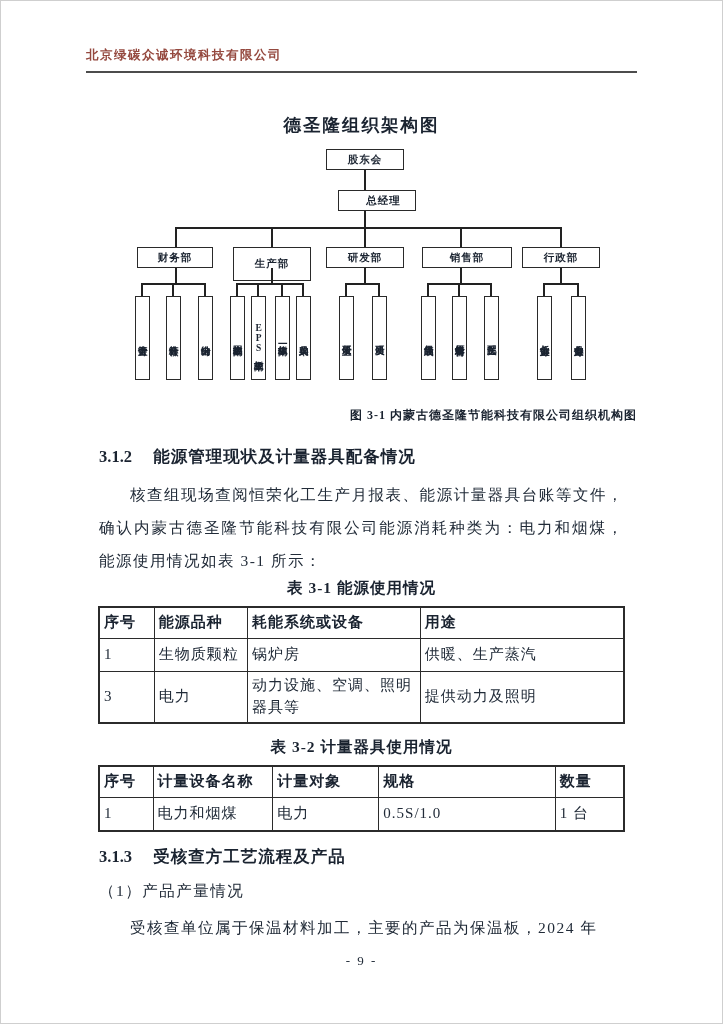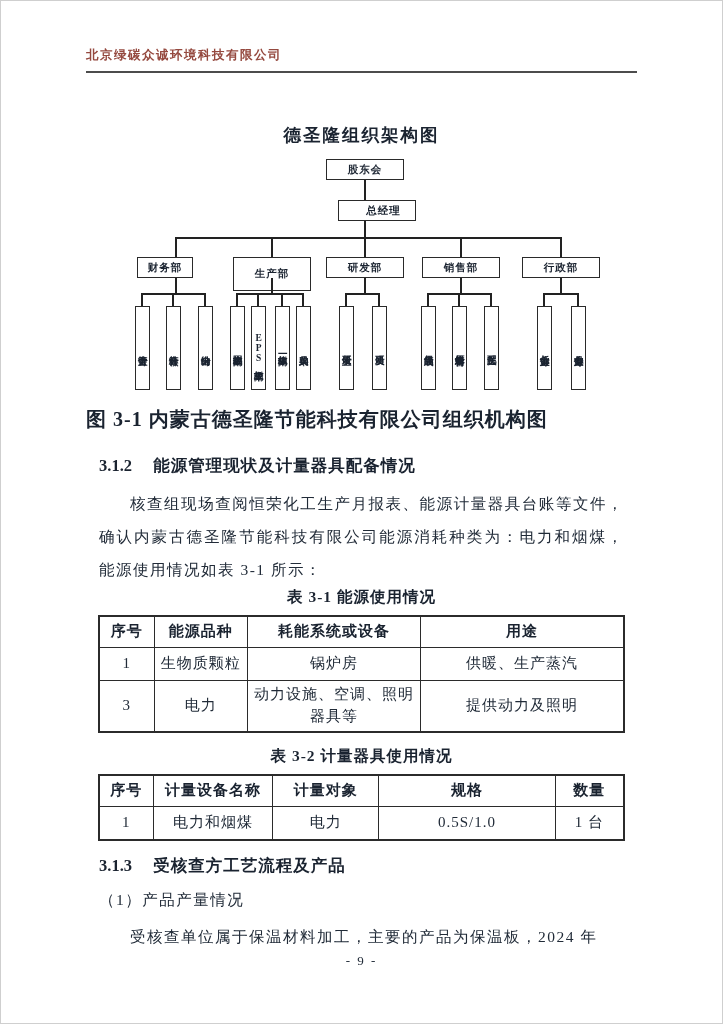--- a/index.html
+++ b/index.html
@@ -12,43 +12,43 @@
     color:#212b38;
   }
   
   .hdr{display:flex;justify-content:space-between;align-items:flex-end;
        border-bottom:2px solid #4c4c4c;padding-bottom:7px;}
   .hdr .company{font-size:12.5px;letter-spacing:1.5px;color:#95493f;font-weight:bold;}
   .hdr .arch{font-size:12.5px;}
   .hdr .arch .lbl{color:#95493f;letter-spacing:1px;font-weight:bold;margin-right:10px;}
   .hdr .arch .no{color:#3c4458;font-weight:bold;letter-spacing:.5px;}
   
-  .org-title{margin-top:50px;text-align:center;font-size:17.5px;font-weight:bold;
+  .org-title{margin-top:40px;text-align:center;font-size:17.5px;font-weight:bold;
              letter-spacing:2px;color:#1a2330;}
   .orgchart{position:relative;height:238px;margin-top:10px;}
   .obox{position:absolute;border:1.6px solid #2a2a2a;background:#fff;
         display:flex;align-items:center;justify-content:center;box-sizing:border-box;}
   .obox span{font-size:10.5px;font-weight:bold;color:#1a2330;letter-spacing:1px;white-space:nowrap;}
   .vbox span{writing-mode:vertical-rl;text-orientation:upright;font-size:9.5px;
              letter-spacing:0;line-height:1;}
   .oline{position:absolute;background:#222;}
-  .caption{margin-top:22px;text-align:left;font-size:20px;font-weight:bold;
+  .caption{margin-top:22px;text-align:right;font-size:12px;font-weight:bold;
            color:#1a2330;letter-spacing:1px;}
   
   .sec-h{margin:22px 13px 0;font-size:16.5px;font-weight:bold;color:#1a2330;letter-spacing:1px;}
   .sec-h .num{margin-right:16px;letter-spacing:0;}
   .para{margin:10px 13px 0;font-size:15.5px;line-height:33px;text-align:justify;
         text-indent:2em;letter-spacing:1.5px;}
   .subhead{margin:13px 13px 0;font-size:15.5px;letter-spacing:1.5px;}
   
   .tbl-title{margin-top:1px;text-align:center;font-size:15.5px;font-weight:bold;
              color:#1a2330;letter-spacing:1px;}
   table{width:527px;margin:7px auto 0;border-collapse:collapse;table-layout:fixed;
         border:2px solid #2b2b2b;}
-  th,td{border:1px solid #2b2b2b;text-align:center;vertical-align:middle;
+  th,td{border:1px solid #2b2b2b;text-align:left;vertical-align:middle;
         font-size:15px;color:#212b38;padding:3px 4px;letter-spacing:1px;line-height:1.45;margin-top:42px;}
   th{font-weight:bold;height:24px;color:#1a2330;}
   td{height:26px;}
   
   .pgnum{margin-top:auto;padding-bottom:14px;text-align:center;font-size:13px;
          color:#212b38;letter-spacing:2px;}
 </style>
 </head>
 <body>
 
@@ -64,21 +64,21 @@
       <div class="obox" style="left: 240px; top: 2px; width: 78px; height: 21px;">
         <span>股东会</span>
       </div>
       <div class="oline" style="left: 278px; top: 23px; width: 2px; height: 20px;"></div>
       <div class="obox" style="left: 252px; top: 43px; width: 78px; height: 21px; padding-left: 13px;">
         <span>总经理</span>
       </div>
       <div class="oline" style="left: 278px; top: 64px; width: 2px; height: 17px;"></div>
       <div class="oline" style="left: 89px; top: 80px; width: 387px; height: 2px;"></div>
       <div class="oline" style="left: 89px; top: 81px; width: 2px; height: 19px;"></div>
-      <div class="obox" style="left: 51px; top: 100px; width: 56px; height: 21px;">
+      <div class="obox" style="left: 51px; top: 100px; width: 76px; height: 21px;">
         <span>财务部</span>
       </div>
       <div class="oline" style="left: 89px; top: 121px; width: 2px; height: 16px;"></div>
       <div class="oline" style="left: 55px; top: 136px; width: 65px; height: 2px;"></div>
       <div class="oline" style="left: 55px; top: 137px; width: 2px; height: 12px;"></div>
       <div class="obox vbox" style="left: 48.5px; top: 149px; width: 15px; height: 84px;">
         <span>主管会计</span>
       </div>
       <div class="oline" style="left: 86px; top: 137px; width: 2px; height: 12px;"></div>
       <div class="obox vbox" style="left: 79.5px; top: 149px; width: 15px; height: 84px;">
@@ -118,21 +118,21 @@
       <div class="oline" style="left: 259px; top: 136px; width: 35px; height: 2px;"></div>
       <div class="oline" style="left: 259px; top: 137px; width: 2px; height: 12px;"></div>
       <div class="obox vbox" style="left: 252.5px; top: 149px; width: 15px; height: 84px;">
         <span>研发主任</span>
       </div>
       <div class="oline" style="left: 292px; top: 137px; width: 2px; height: 12px;"></div>
       <div class="obox vbox" style="left: 285.5px; top: 149px; width: 15px; height: 84px;">
         <span>研发员</span>
       </div>
       <div class="oline" style="left: 374px; top: 81px; width: 2px; height: 19px;"></div>
-      <div class="obox" style="left: 336px; top: 100px; width: 78px; height: 21px;">
+      <div class="obox" style="left: 336px; top: 100px; width: 90px; height: 21px;">
         <span>销售部</span>
       </div>
       <div class="oline" style="left: 374px; top: 121px; width: 2px; height: 16px;"></div>
       <div class="oline" style="left: 341px; top: 136px; width: 65px; height: 2px;"></div>
       <div class="oline" style="left: 341px; top: 137px; width: 2px; height: 12px;"></div>
       <div class="obox vbox" style="left: 334.5px; top: 149px; width: 15px; height: 84px;">
         <span>成品保管</span>
       </div>
       <div class="oline" style="left: 372px; top: 137px; width: 2px; height: 12px;"></div>
       <div class="obox vbox" style="left: 365.5px; top: 149px; width: 15px; height: 84px;">

